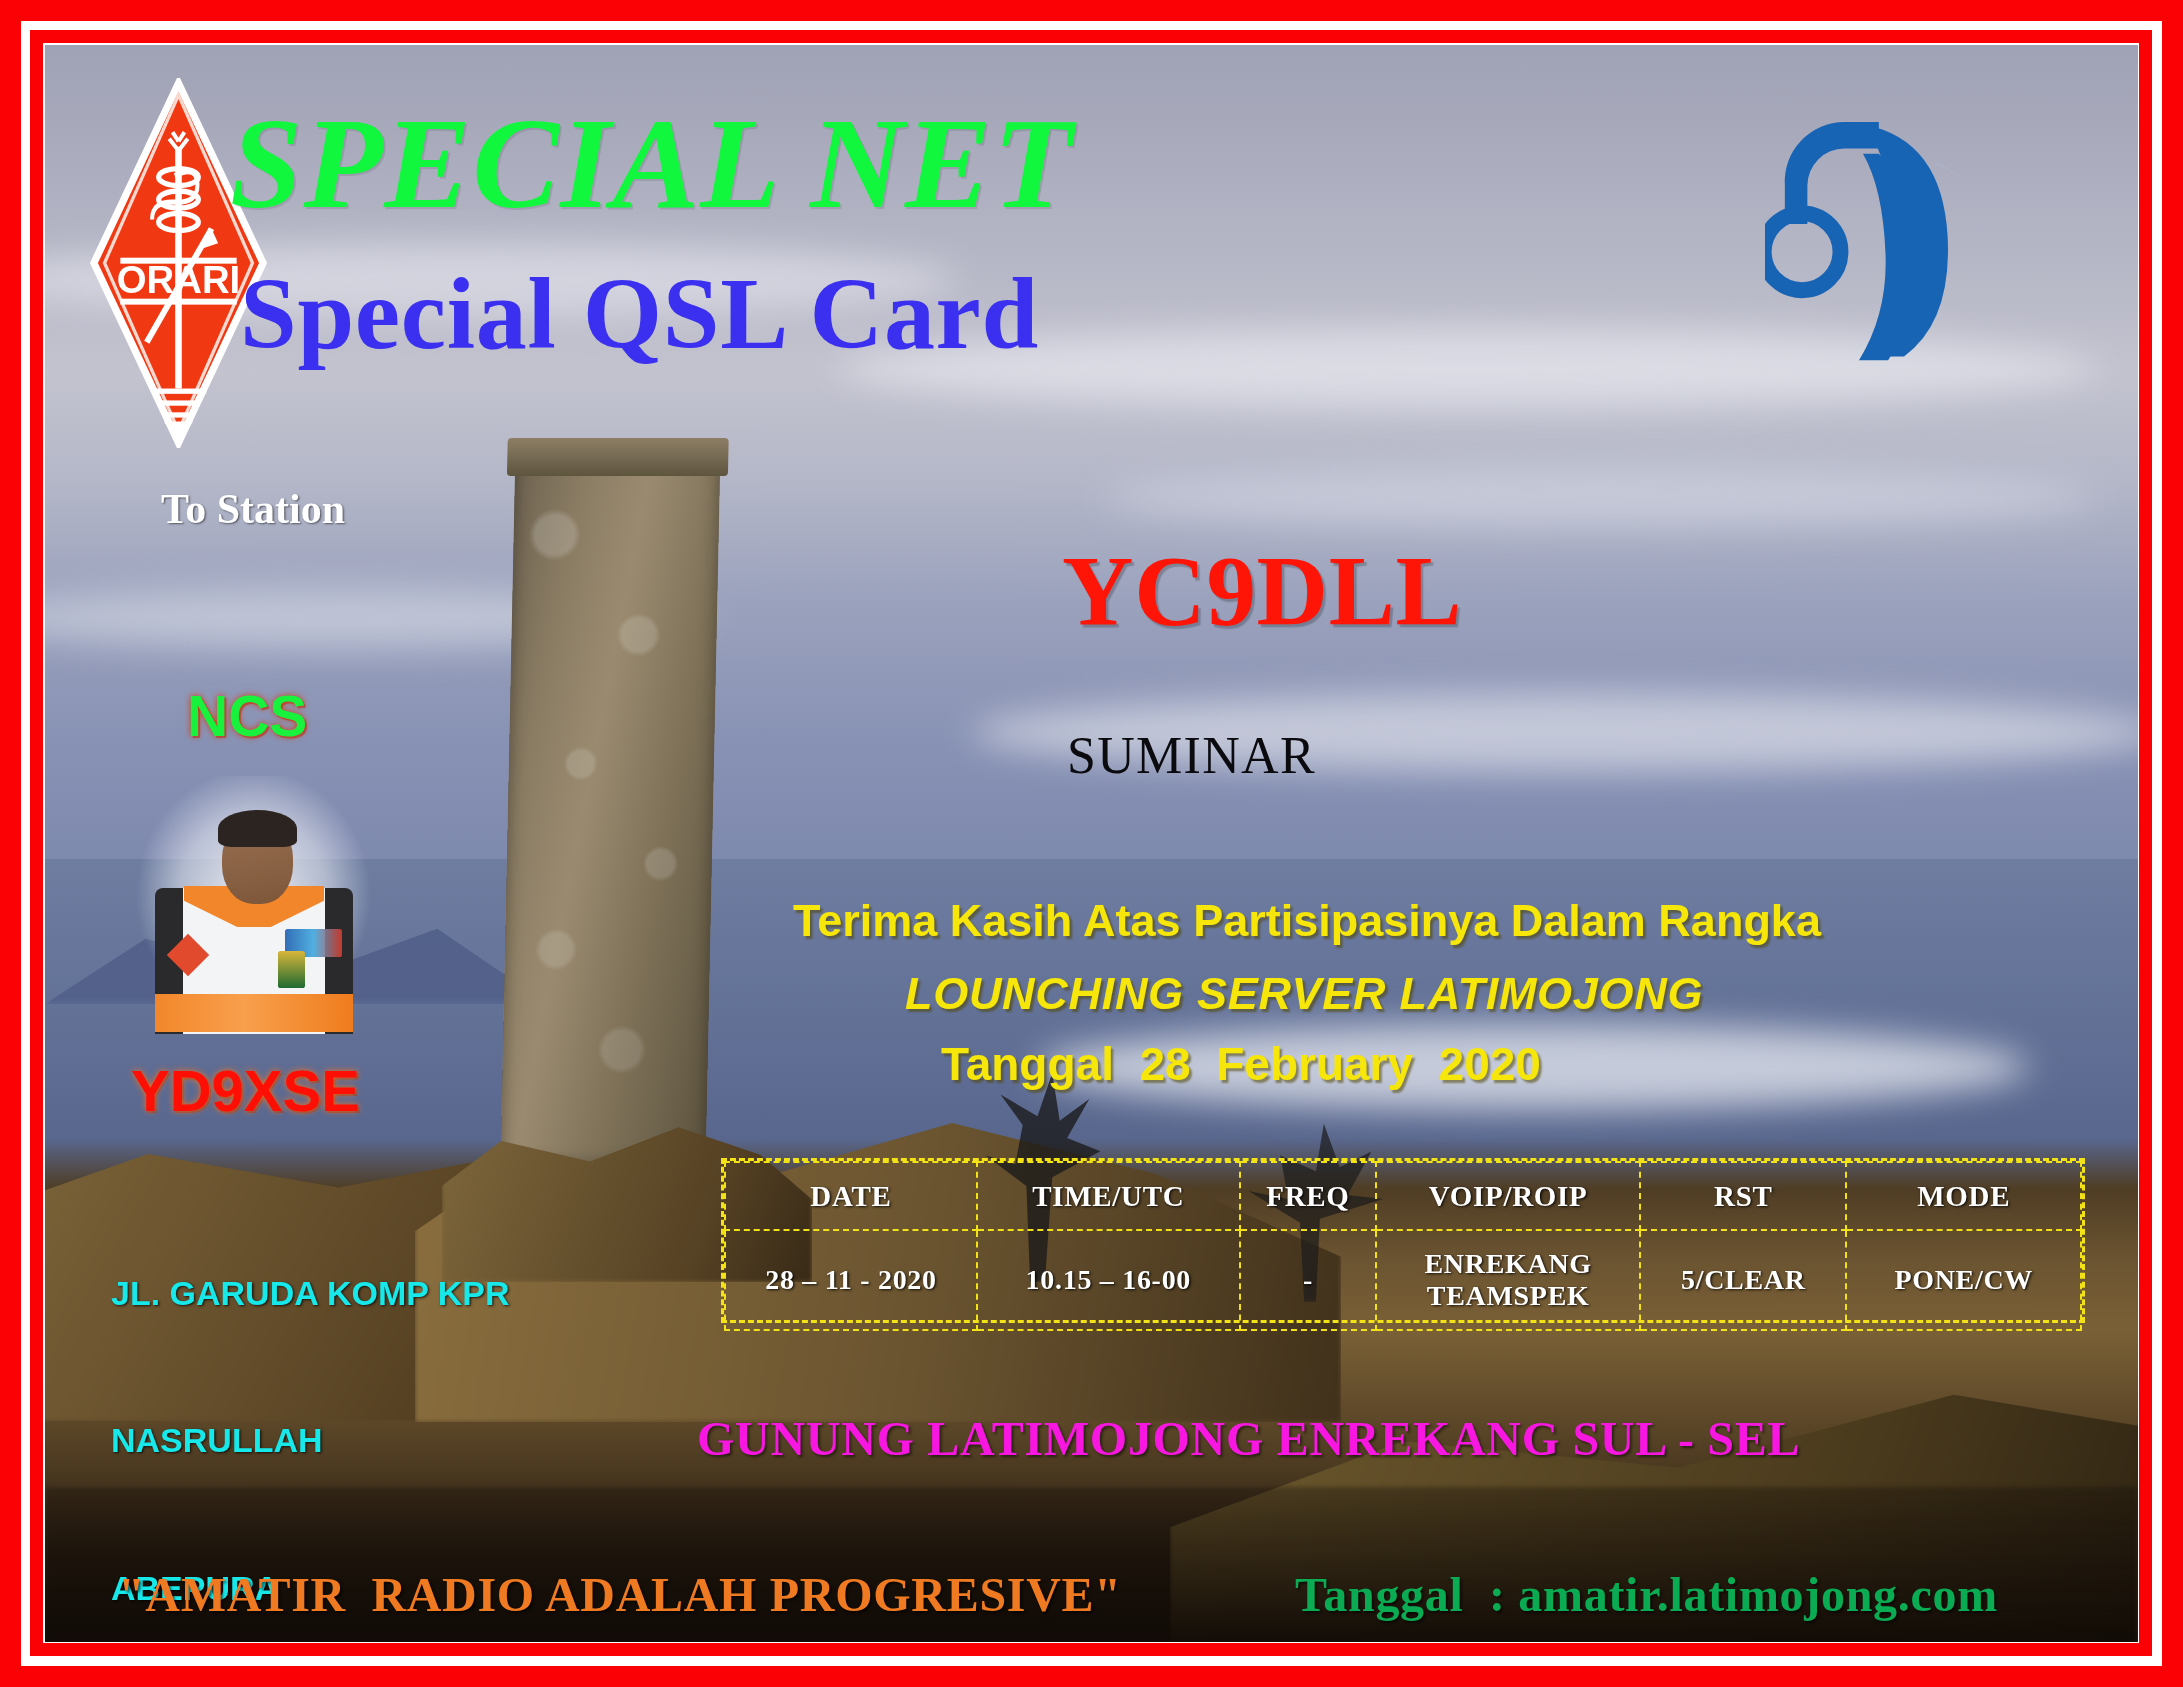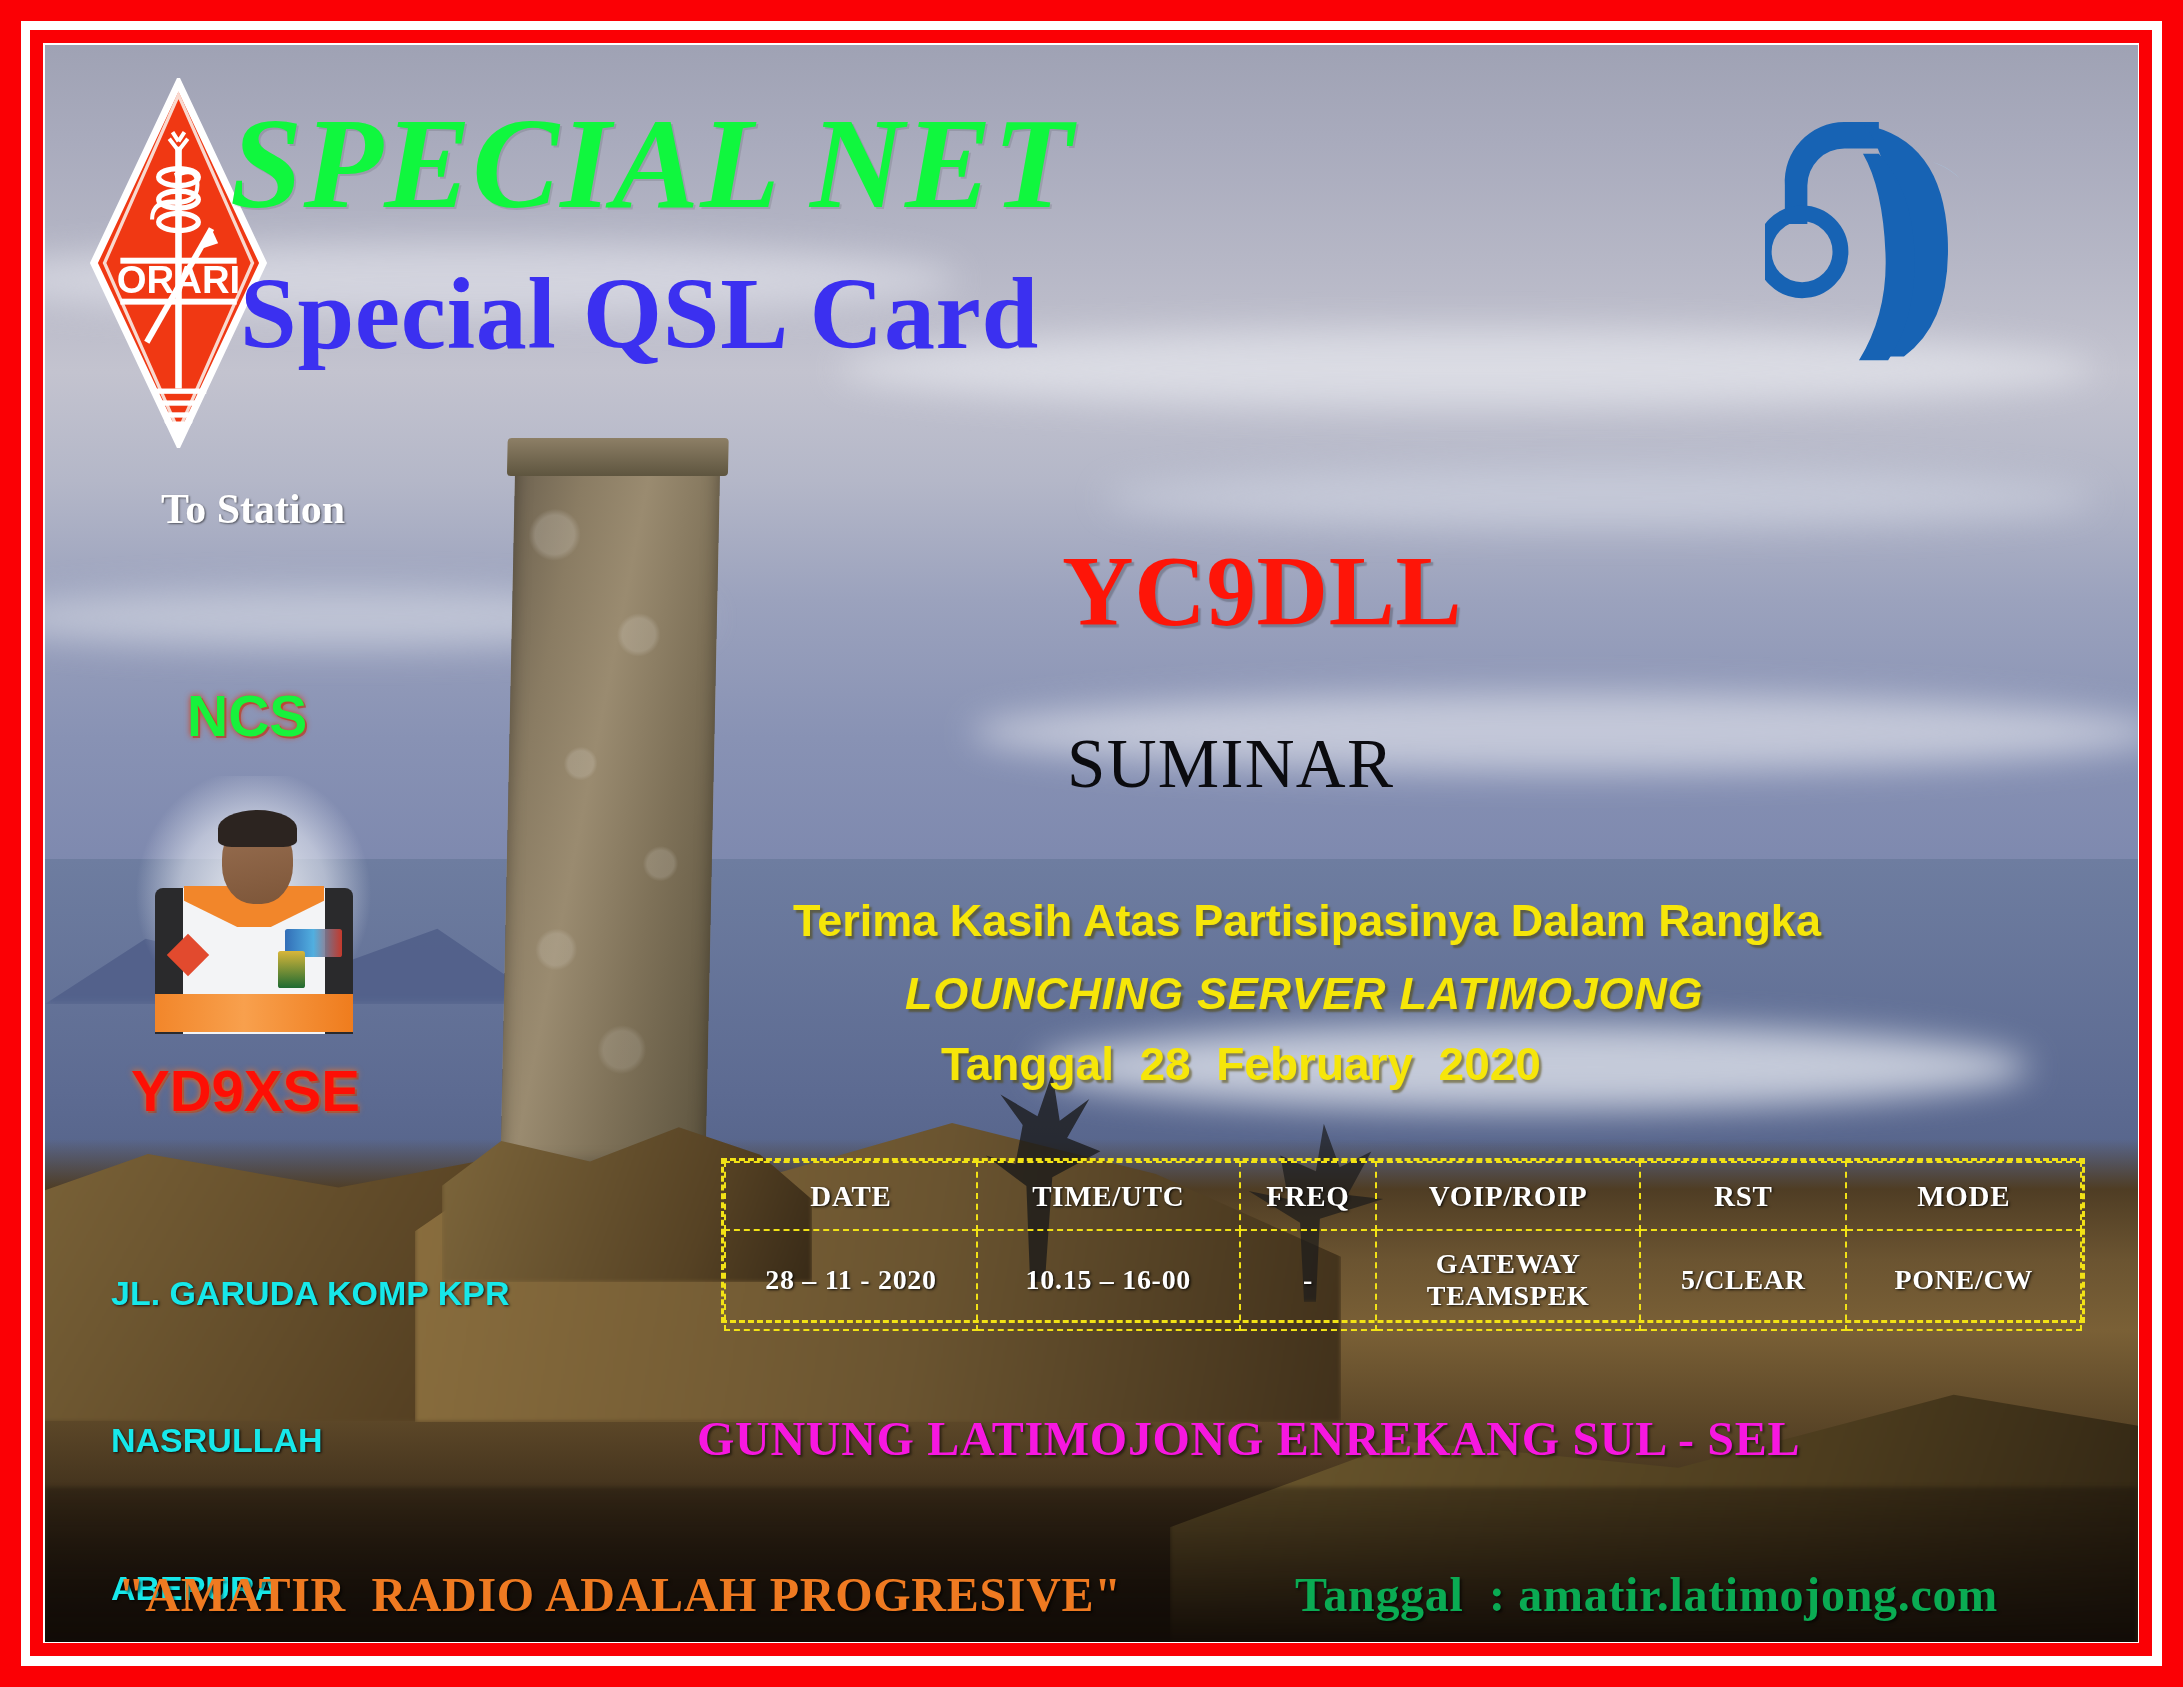--- a/index.html
+++ b/index.html
@@ -128,21 +128,21 @@
     font-family:"Liberation Serif",serif;
     font-weight:bold;font-size:99px;line-height:1;
     color:#fe1508;
     letter-spacing:0.7px;
     text-shadow:2.6px 2.6px 1.3px rgba(0,0,0,.22);
     margin-left:48px;
   }
   #opname{
     left:1022px;top:685px;
     font-family:"Liberation Serif",serif;
-    font-size:69px;line-height:1;color:#0b0b0f;
+    font-size:52px;line-height:1;color:#0b0b0f;
     letter-spacing:1.3px;
   }
 
   
   #ncs{
     left:142px;top:638px;
     font-family:"Liberation Sans",sans-serif;
     font-weight:bold;font-size:57px;color:#18f23c;
     text-shadow:0 0 6.6px #d63a12, 2px 2px 0 rgba(180,40,10,.55);
   }
@@ -411,21 +411,21 @@
               <th class="c-rst">RST</th>
               <th class="c-mode">MODE</th>
             </tr>
           </thead>
           <tbody>
             <tr>
               <td>28 – 11 - 2020</td>
               <td>10.15 – 16-00</td>
               <td>-</td>
               <td>
-                <div>GATEWAY</div>
+                <div>ENREKANG</div>
                 <div>TEAMSPEK</div>
               </td>
               <td>5/CLEAR</td>
               <td>PONE/CW</td>
             </tr>
           </tbody>
         </table>
       </div>
 
       <div class="abs" id="caption">GUNUNG LATIMOJONG ENREKANG SUL - SEL</div>

